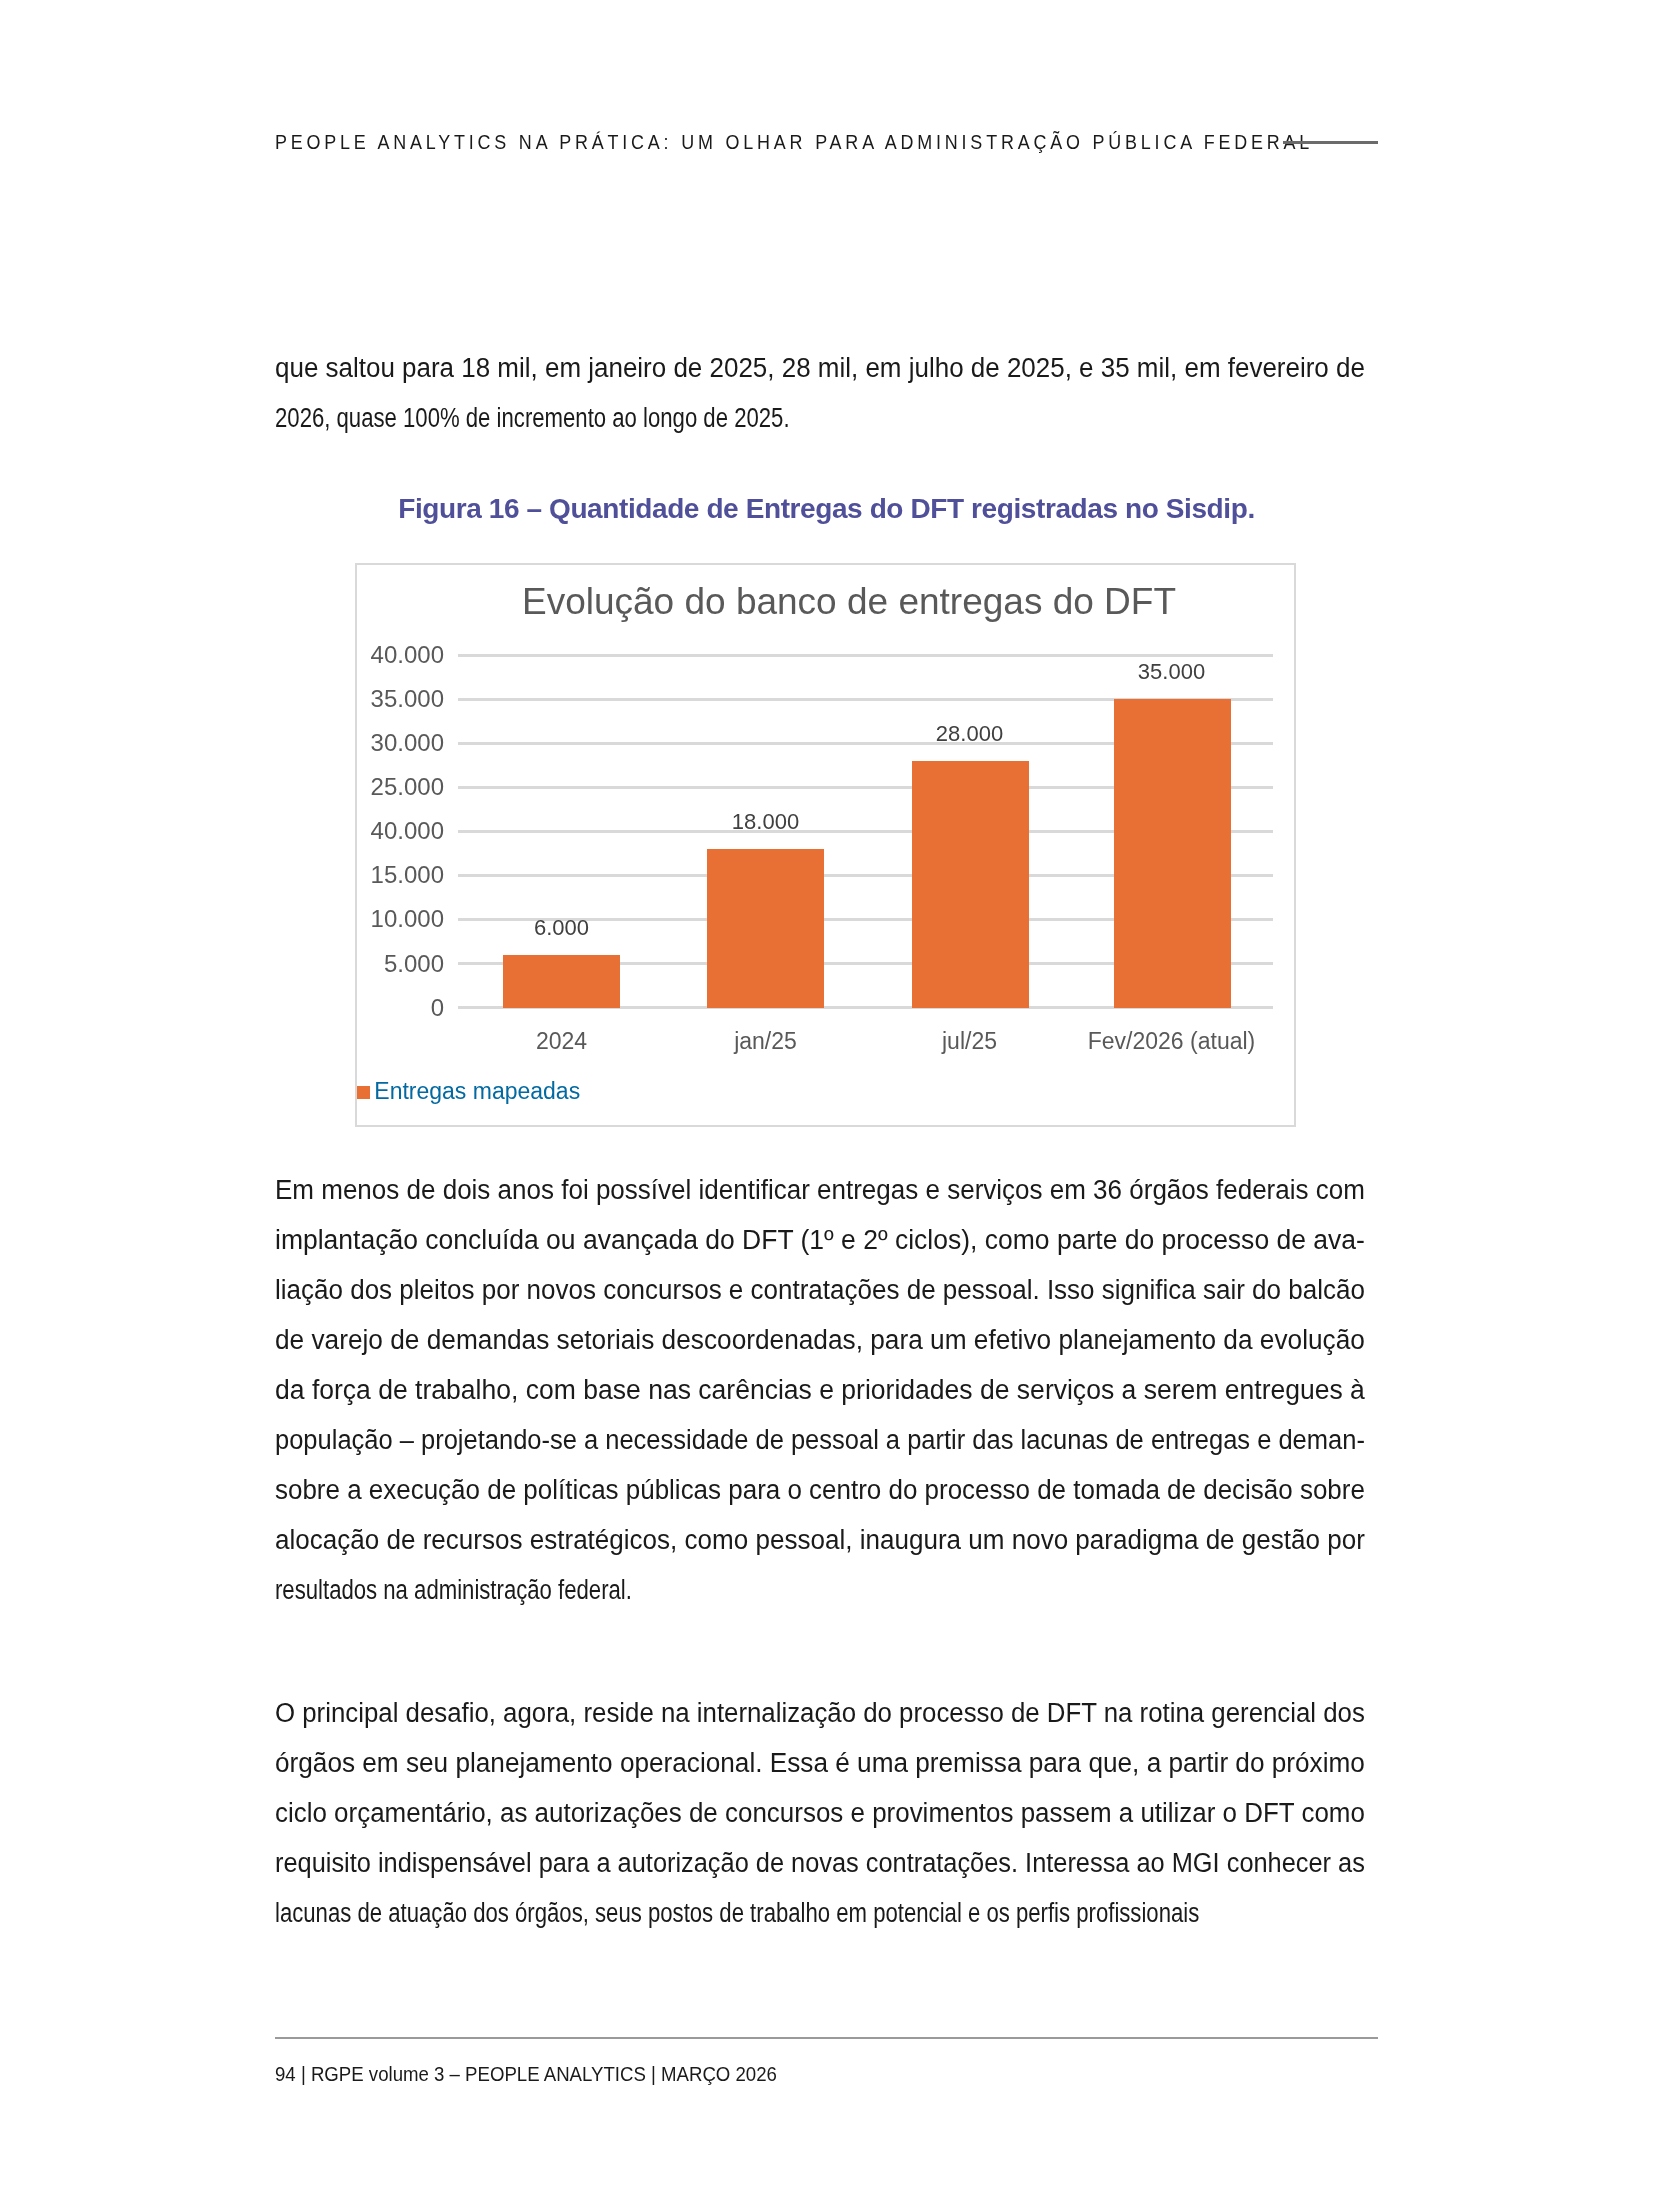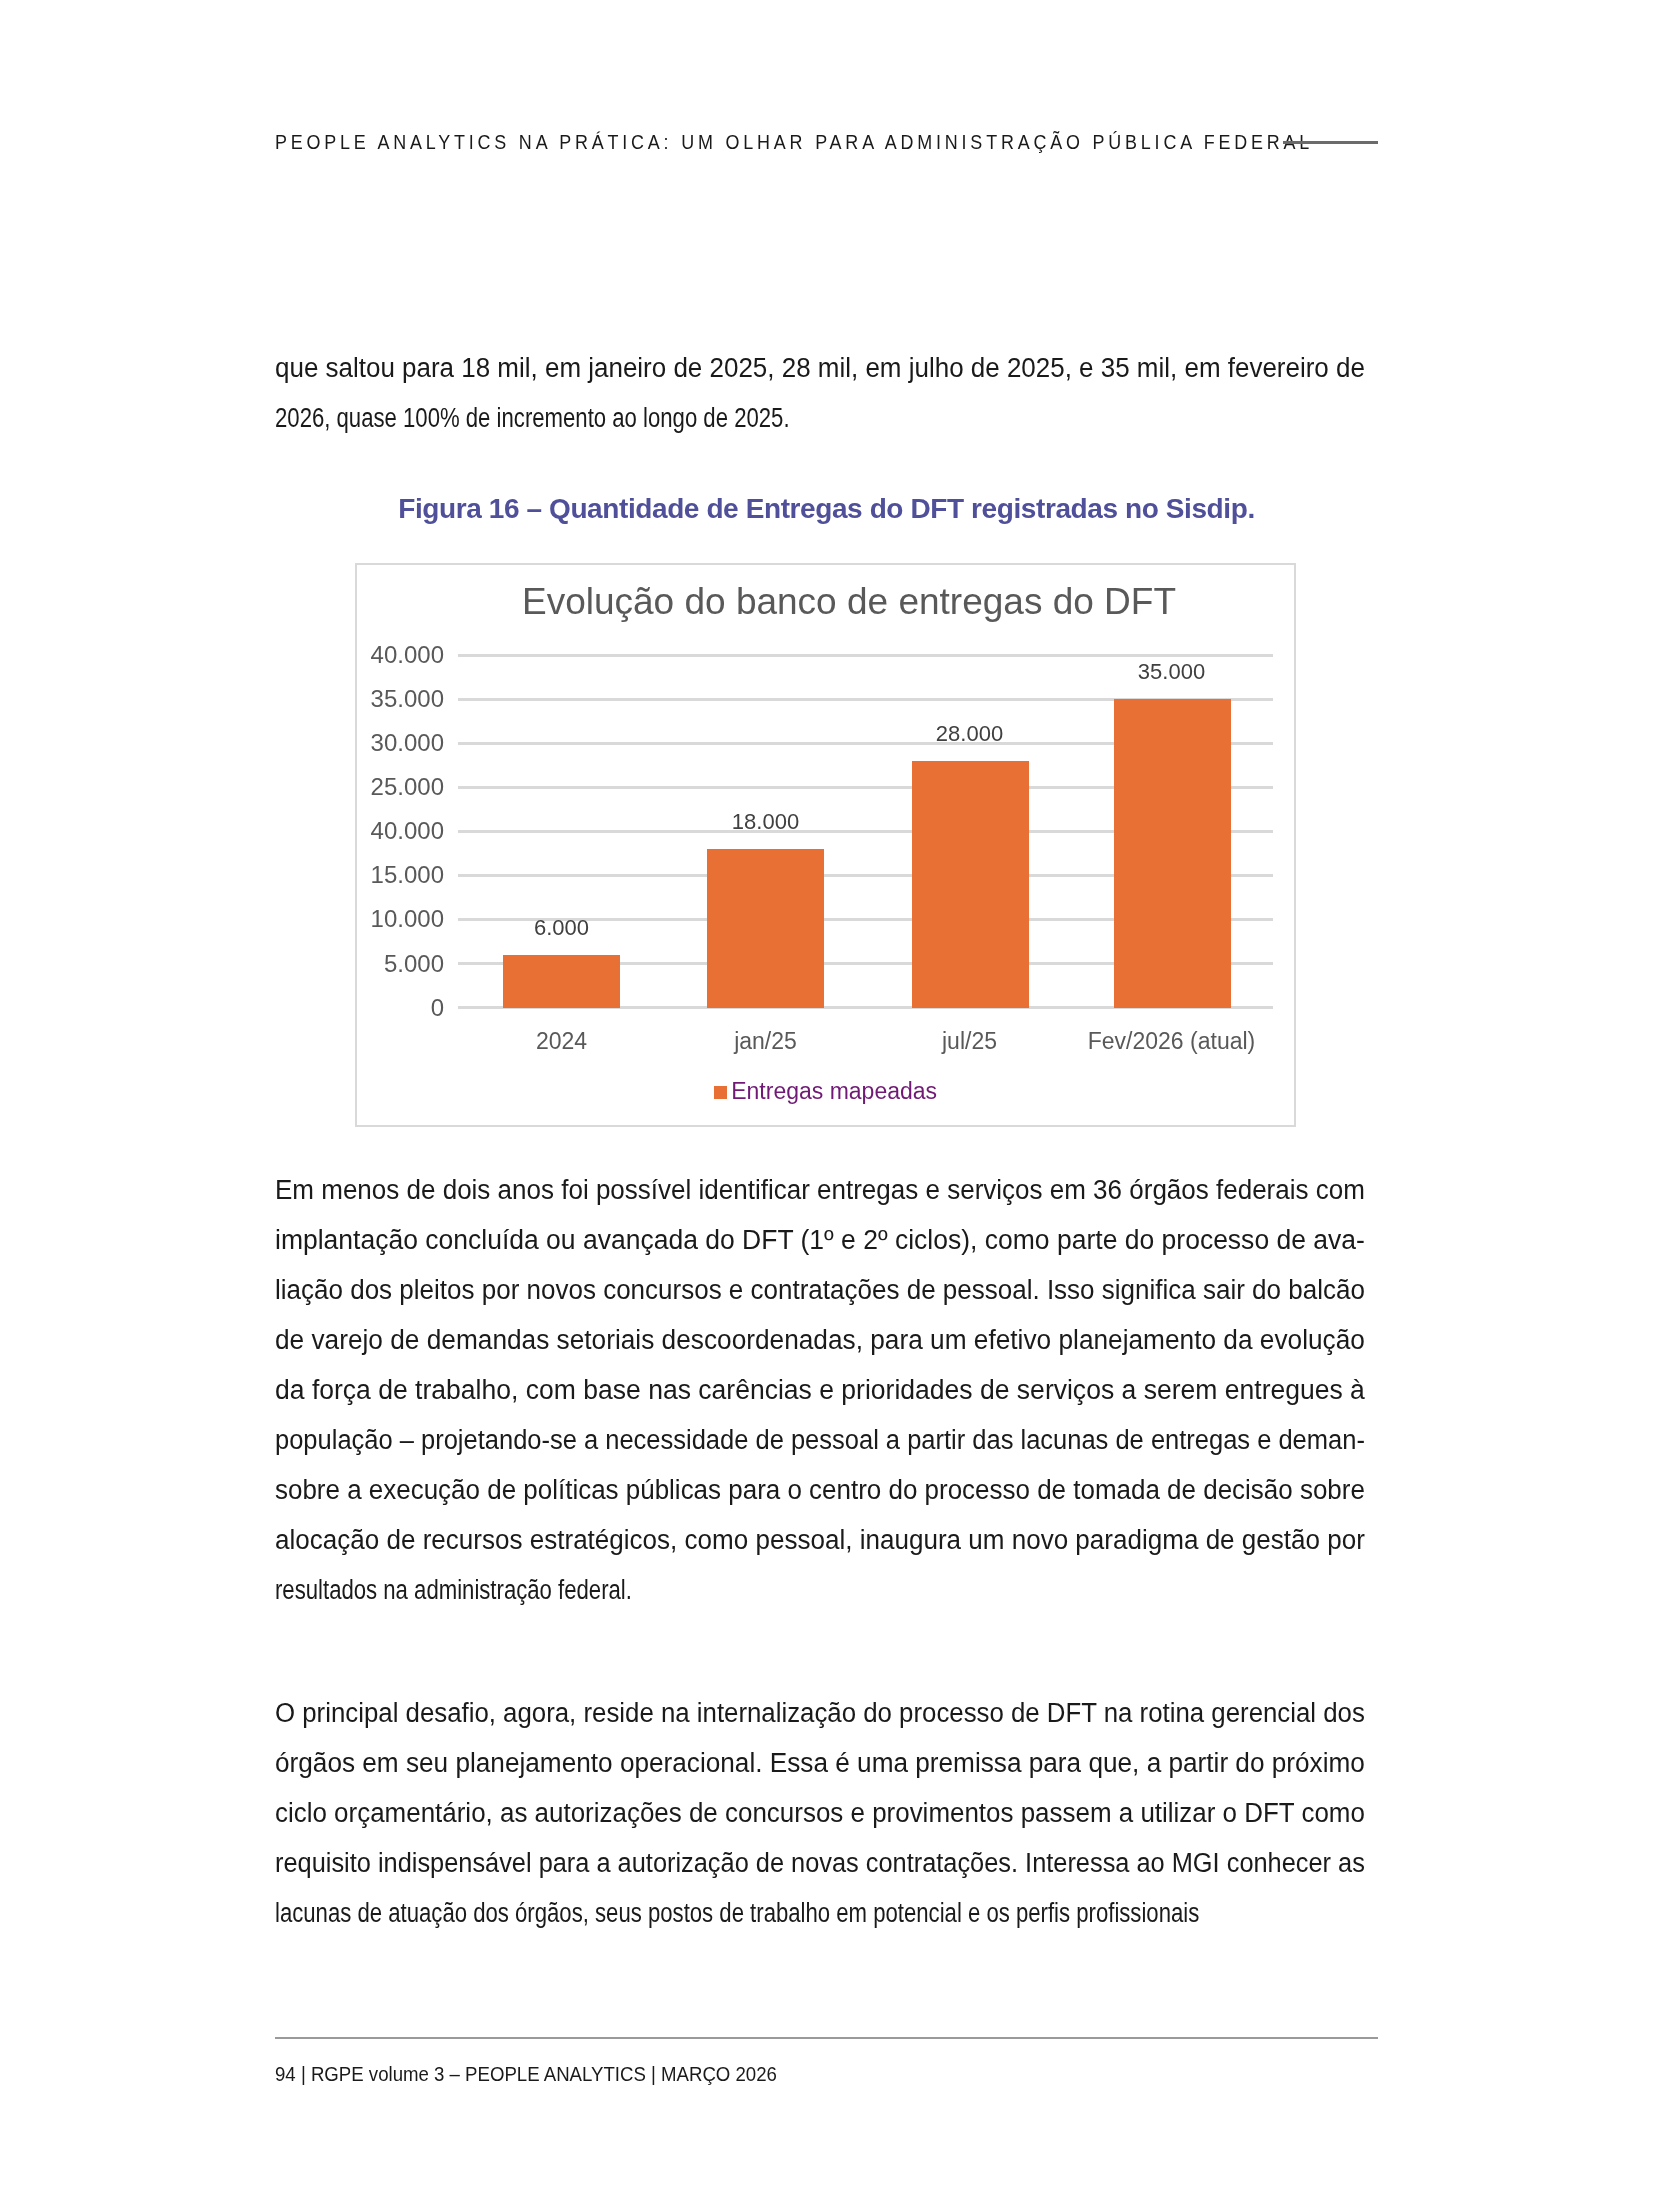--- a/index.html
+++ b/index.html
@@ -19,21 +19,21 @@
 
   .chart-box { position: absolute; left: 355px; top: 563px; width: 937px; height: 560px;
          border: 2.7px solid #d9d9d9; background: #ffffff; }
   .chart-title { position: absolute; left: 0; top: 13.3px; width: 937px; text-align: center;
          font-size: 37px; color: #595959; line-height: 47px; padding-left: 47px; box-sizing: border-box; }
   .ytick { position: absolute; left: 0; width: 87px; text-align: right; font-size: 24px; color: #595959; line-height: 24px; }
   .gridline { position: absolute; left: 101px; width: 815px; height: 2.7px; background: #d9d9d9; }
   .bar { position: absolute; background: #e87034; }
   .bar-label { position: absolute; width: 173px; text-align: center; font-size: 22px; color: #404040; line-height: 24px; }
   .xtick { position: absolute; width: 213px; text-align: center; font-size: 23px; color: #595959; line-height: 27px; }
-  .legend { position: absolute; left: 0; width: 937px; top: 513px; text-align: center; font-size: 23px; color: #701a75; line-height: 27px; }
+  .legend { position: absolute; left: 0; width: 937px; top: 513px; text-align: left; font-size: 23px; color: #0369a1; line-height: 27px; }
   .legend .swatch { display: inline-block; width: 13.3px; height: 13.3px; background: #e87034; margin-right: 4px; vertical-align: 0px; }
 
   .footer-line { position: absolute; left: 275px; top: 2037px; width: 1103px; height: 2px; background: #9a9a9a; }
   .footer-text { position: absolute; left: 275px; top: 2059px; font-size: 20.7px; color: #1a1a1a; line-height: 29px; white-space: nowrap;
          transform: scaleX(0.9); transform-origin: left center; }
 </style>
 </head>
 <body>
 
 <div class="running-header">

